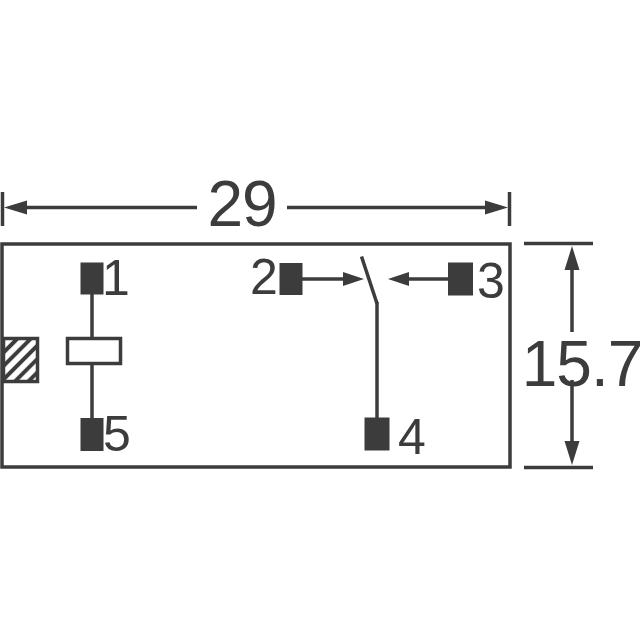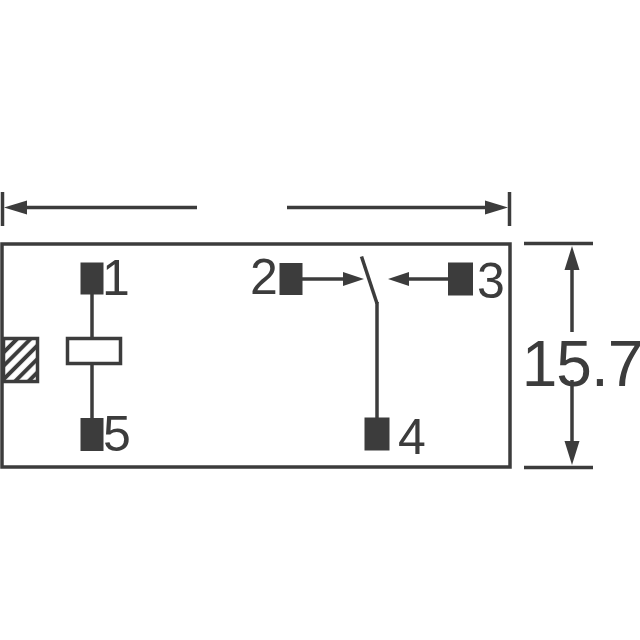--- a/index.html
+++ b/index.html
@@ -67,20 +67,21 @@
       <rect x="364.5" y="417.5" width="25" height="33" class="ink-fill"></rect>
       <line x1="302" y1="279" x2="346" y2="279" class="ink-line"></line>
       <polygon points="364,279 343,272 343,286" class="ink-fill"></polygon>
       <line x1="448" y1="279" x2="407" y2="279" class="ink-line"></line>
       <polygon points="388,279 409,272 409,286" class="ink-fill"></polygon>
       <line x1="361.5" y1="256.5" x2="377" y2="303.5" class="ink-line"></line>
       <line x1="377" y1="302" x2="377" y2="418" class="ink-line"></line>
     </g>
   </svg>
 
+  <span class="lbl lbl-dim" style="left:242px; top:204px;">29</span>
   <span class="lbl lbl-dim" style="left:582px; top:364px;">15.7</span>
 
   <span class="lbl lbl-pin" style="left:116px; top:278px;">1</span>
   <span class="lbl lbl-pin" style="left:264px; top:277px;">2</span>
   <span class="lbl lbl-pin" style="left:491px; top:281px;">3</span>
   <span class="lbl lbl-pin" style="left:412px; top:437px;">4</span>
   <span class="lbl lbl-pin" style="left:117px; top:434px;">5</span>
 </div>
 
 </body></html>

